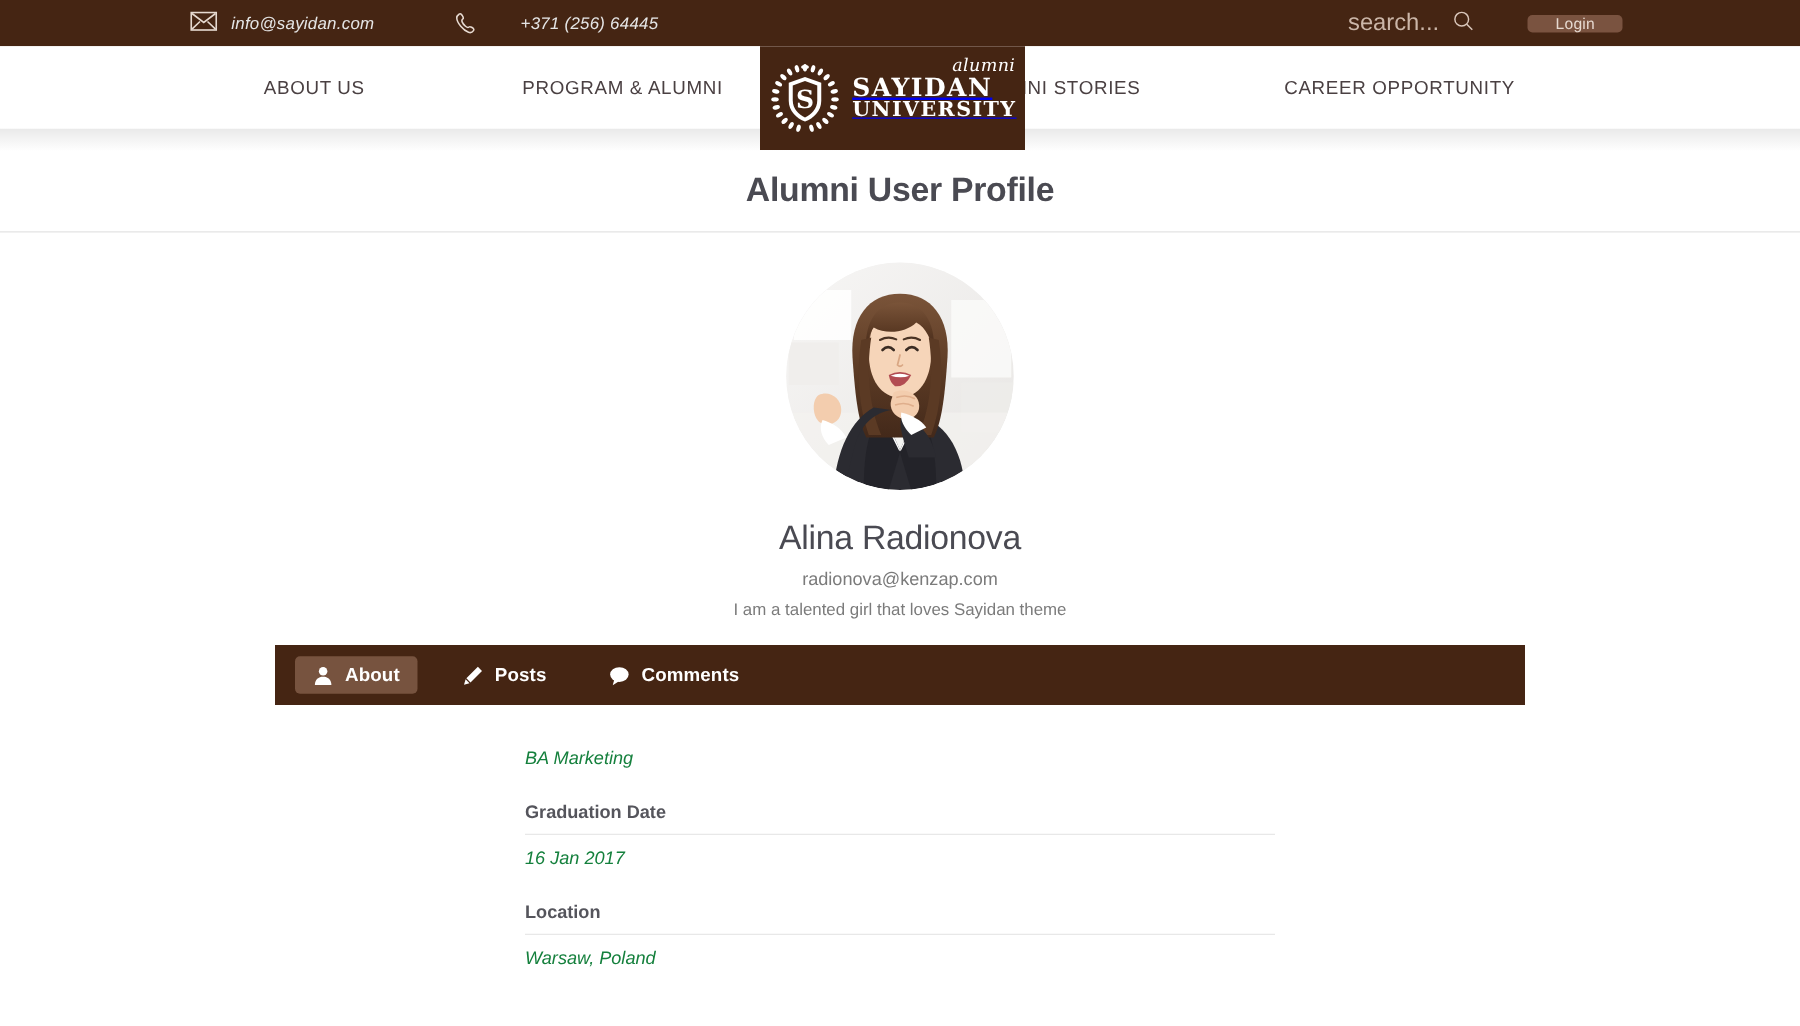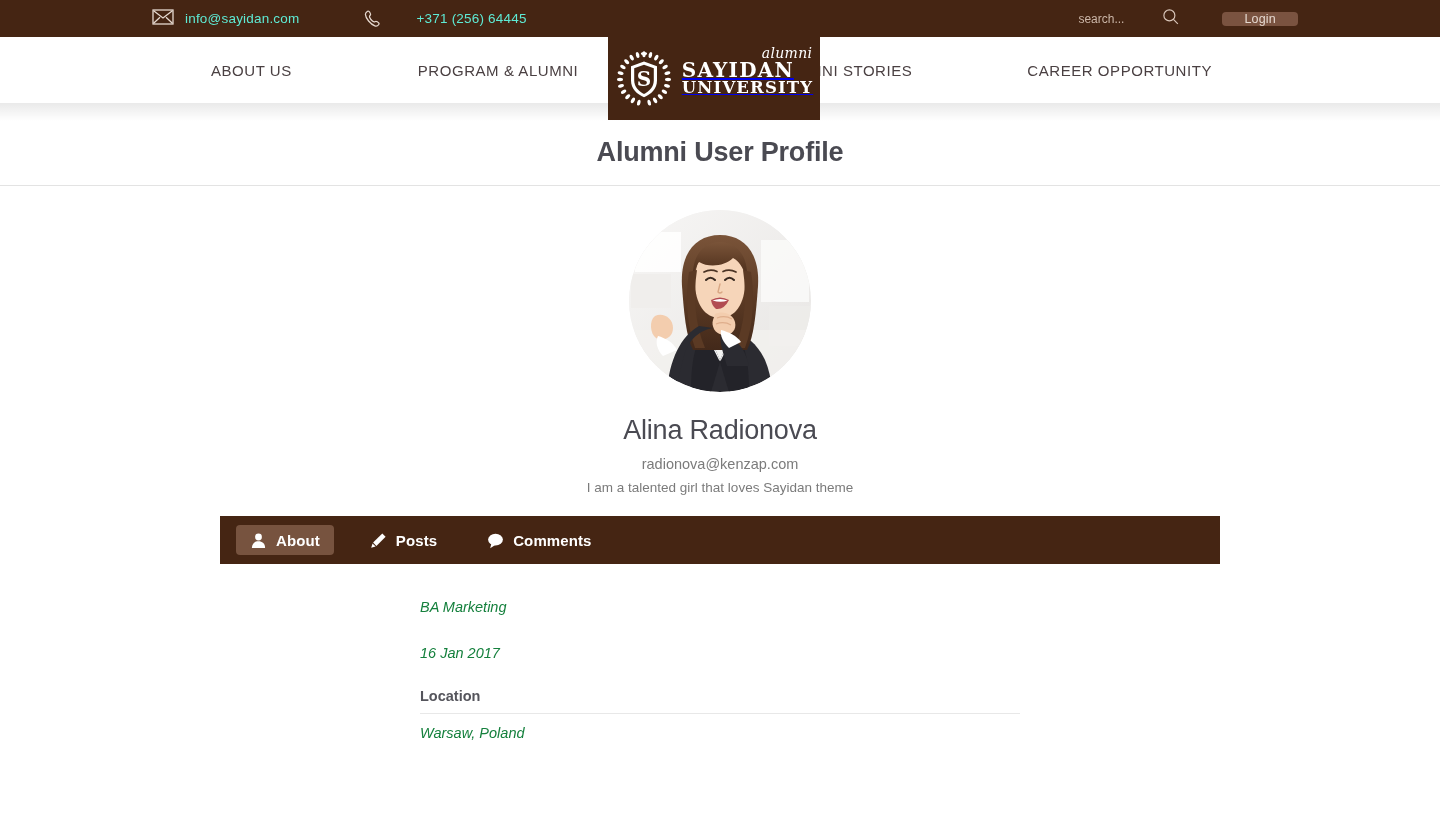--- a/index.html
+++ b/index.html
@@ -15,29 +15,30 @@
     position: absolute; top: 0; left: 0;
     width: 1440px; height: 37px;
     background: #452513;
     display: flex; align-items: center;
   }
   .topbar-left { display: flex; align-items: center; margin-left: 152px; }
   .contact-item { display: flex; align-items: center; }
   .contact-item + .contact-item { margin-left: 64px; gap: 20px; }
   .contact-icon { width: 22px; height: 20px; display: block; margin-right: 11px; }
   .contact-text {
-    color: #5eead4; font-size: 13.5px; letter-spacing: .2px;
+    color: #e5e5e5; font-size: 13.5px; letter-spacing: .2px;
     white-space: nowrap;
+    font-style: italic;
   }
   .topbar-right {
     margin-left: auto; display: flex; align-items: center; margin-right: 142px;
   }
   .search-input {
     background: transparent; border: none; outline: none;
-    color: #f97316; font-size: 12px;
+    color: #f97316; font-size: 19px;
     font-family: "Liberation Sans", sans-serif;
     width: 72px; text-align: left; padding: 0;
   }
   .search-input::placeholder { color: #cbb6a8; opacity: 1; }
   .search-btn {
     background: transparent; border: none; cursor: pointer;
     width: 30px; height: 26px; display: flex; align-items: center;
     justify-content: center; margin-left: 6px; padding: 0;
   }
   .login-btn {
@@ -393,20 +394,21 @@
 
 </div>
 
 <div class="details">
 
   <div>
     <div class="field-value">BA Marketing</div>
   </div>
 
   <div>
+    <div class="field-label">Graduation Date</div>
     <div class="field-value">16 Jan 2017</div>
   </div>
 
   <div>
     <div class="field-label">Location</div>
     <div class="field-value">Warsaw, Poland</div>
   </div>
 
 </div>
 

